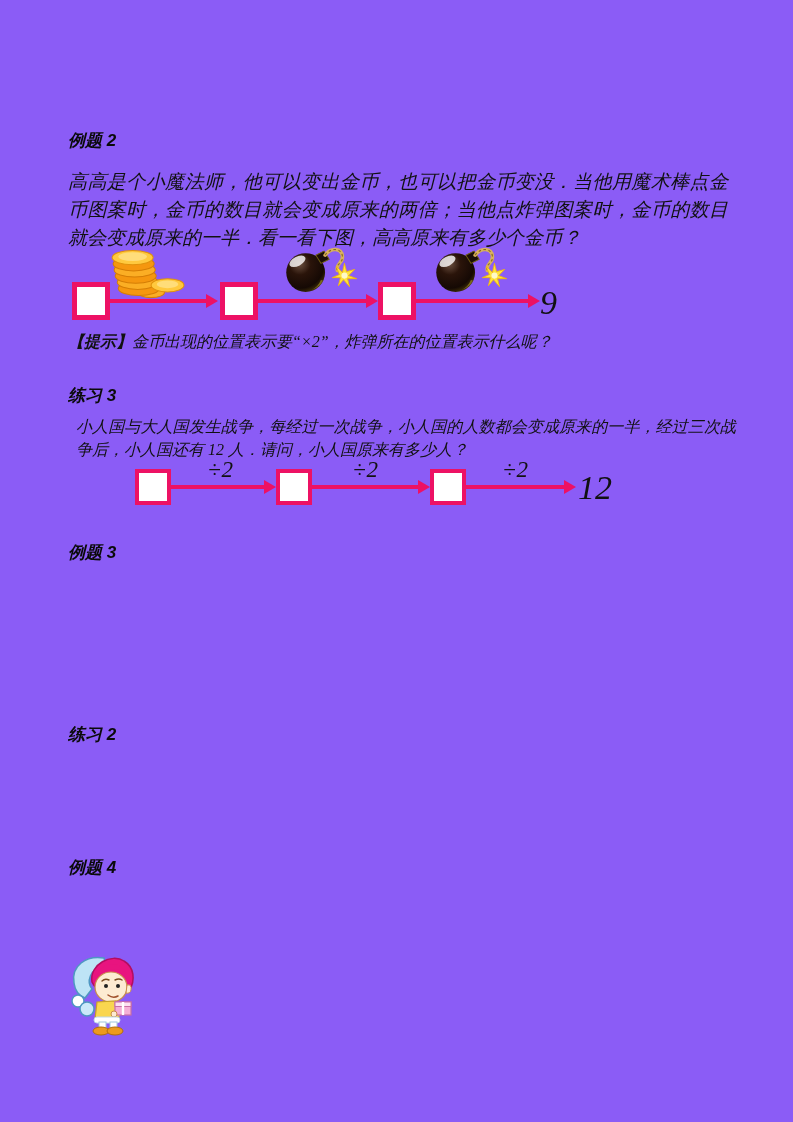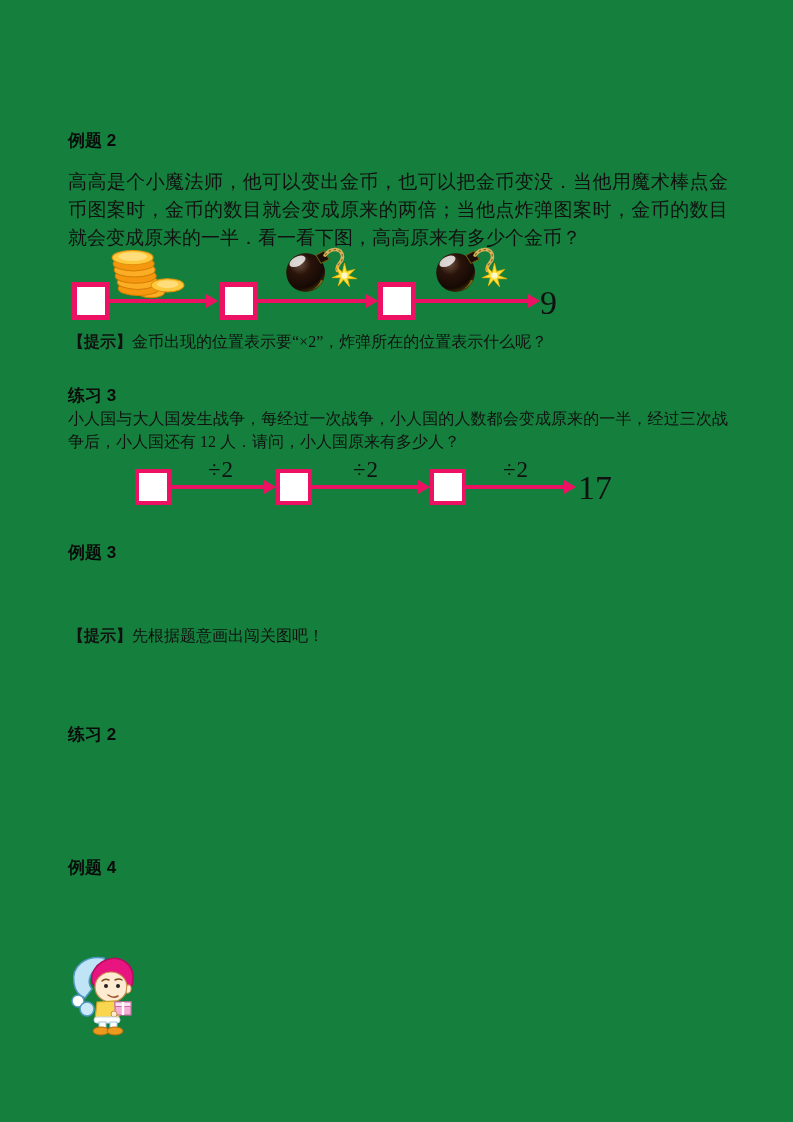--- a/index.html
+++ b/index.html
@@ -1,30 +1,30 @@
 <!DOCTYPE html>
 <html><head>
 <meta charset="utf-8">
 <style>
   html,body { margin:0; padding:0; background:#ffffff; }
   .page {
-    position:relative; width:793px; height:1122px; background:#15803d;
-    font-family:"Liberation Serif", serif; color:#000; overflow:hidden;
+    position:relative; width:793px; height:1122px; background:#8b5cf6;
+    font-family:"Liberation Serif", serif; color:#000; overflow:hidden;font-style:italic;
   }
   .heading {
     position:absolute; left:68px; margin:0;
     font-family:"Liberation Sans", sans-serif; font-weight:bold;
     font-size:17px; line-height:20px; color:#0a0a0a;
   }
   .body-lg {
     position:absolute; left:68px; width:660px; margin:0;
     font-size:19px; line-height:28px; text-align:justify; color:#111;
   }
   .body-sm {
-    position:absolute; left:68px; width:660px; margin:0;
+    position:absolute; left:68px; width:660px; margin:8px;
     font-size:16px; line-height:23px; text-align:justify; color:#111;
   }
   .hint { position:absolute; left:68px; margin:0; font-size:16px; line-height:22px; color:#111; }
   .hint .hint-label { font-family:"Liberation Sans", sans-serif; font-weight:bold;margin-top:28px; }
 
   .dbox {
     position:absolute; width:28px; height:28px; background:#fff;
     border:5px solid #ED1164;
   }
   .dbox2 {
@@ -119,24 +119,23 @@
   <div class="ahead" style="left:264px; top:480px"></div>
   <div class="abar" style="left:312px; top:485px; width:106px"></div>
   <div class="ahead" style="left:418px; top:480px"></div>
   <div class="abar" style="left:466px; top:485px; width:98px"></div>
   <div class="ahead" style="left:564px; top:480px"></div>
 
   <span class="op-label" style="left:221px; top:458px">÷2</span>
   <span class="op-label" style="left:366px; top:458px">÷2</span>
   <span class="op-label" style="left:516px; top:458px">÷2</span>
 
-  <span class="result-num" style="left:578px; top:470px">17</span>
+  <span class="result-num" style="left:578px; top:470px">12</span>
 
   <h2 class="heading" style="top:543px">例题 3</h2>
-  <p class="hint" style="top:625px"><span class="hint-label">【提示】</span><span>先根据题意画出闯关图吧！</span></p>
 
   <h2 class="heading" style="top:725px">练习 2</h2>
 
   <h2 class="heading" style="top:858px">例题 4</h2>
 
   <svg style="left:58px; top:952px" width="90" height="84" viewBox="0 0 90 84">
     <path d="M46 6 C28 3 13 14 16 31 C17 39 22 44 27 46 L34 37 C29 31 30 16 48 14 Z" fill="#BEE4F6" stroke="#4E97C2" stroke-width="1.5"></path>
     <circle cx="20" cy="49" r="6" fill="#FFFFFF" stroke="#4E97C2" stroke-width="1.5"></circle>
     <circle cx="29" cy="57" r="7" fill="#CBE9F9" stroke="#4E97C2" stroke-width="1.5"></circle>
     <path d="M34 30 C31 12 54 1 66 9 C76 15 78 28 71 39 L63 34 C50 41 39 41 34 30 Z" fill="#E8147F" stroke="#B30D60" stroke-width="1.5"></path>

